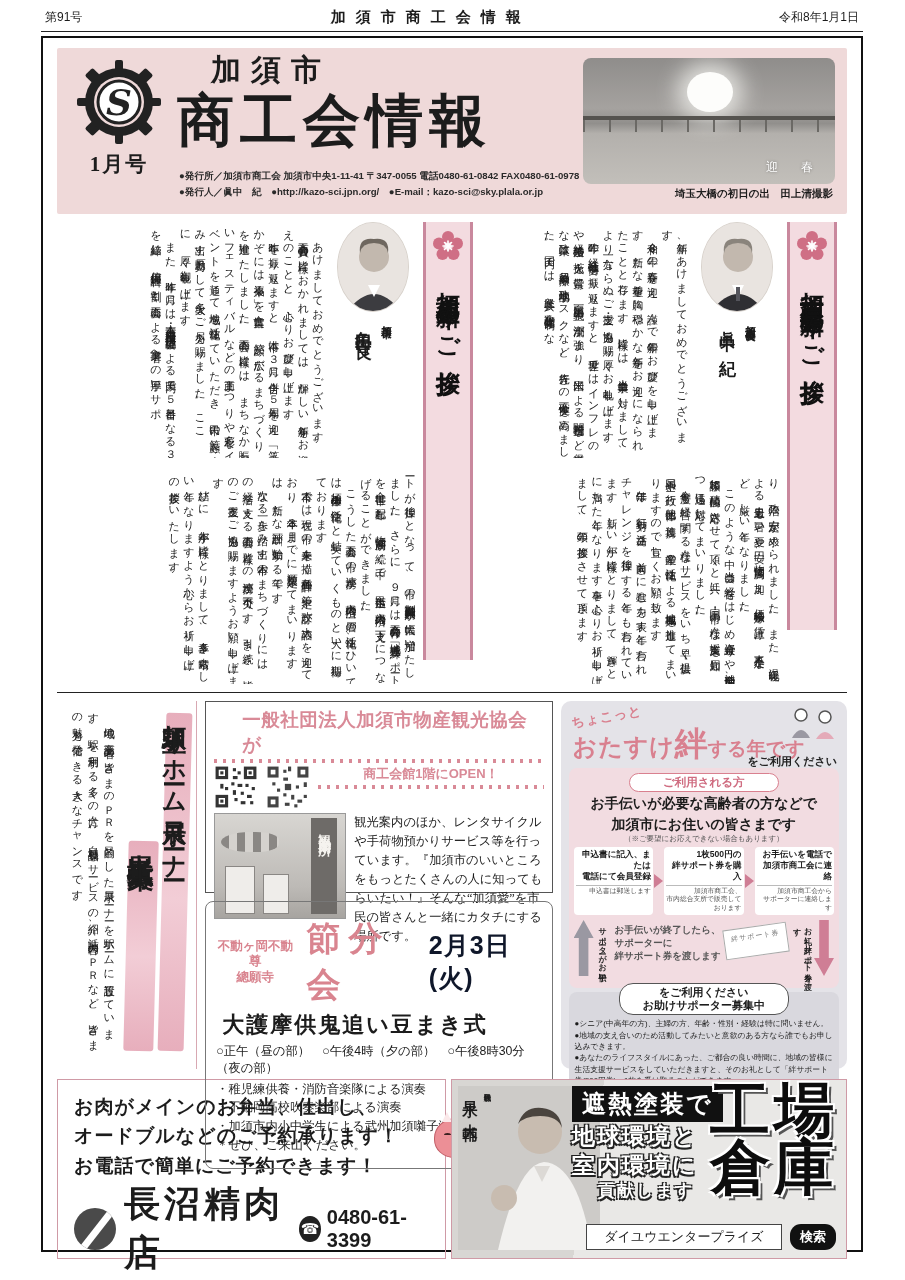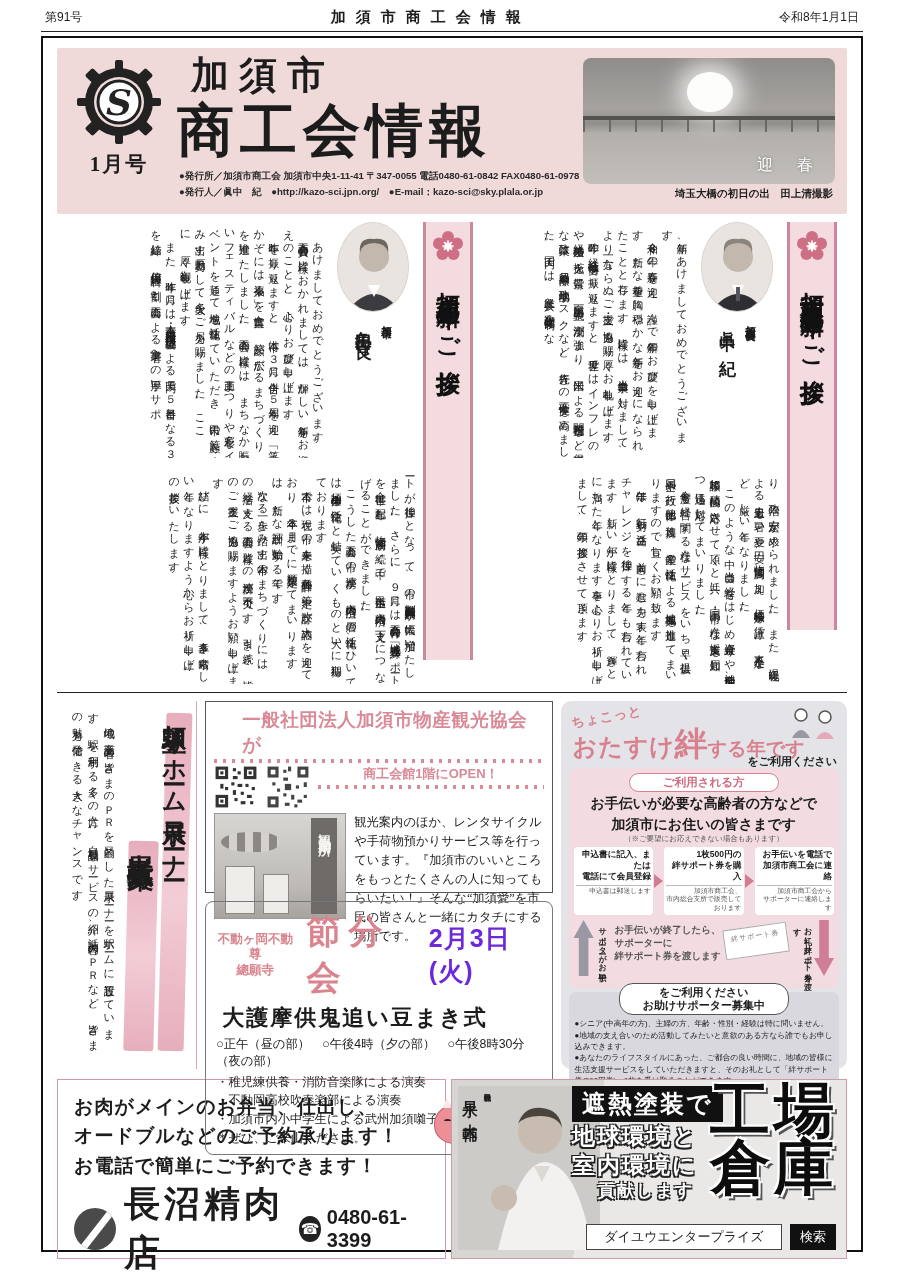--- a/index.html
+++ b/index.html
@@ -14,32 +14,32 @@
 
   
   .frame { position:absolute; left:41px; top:36px; width:822px; height:1216px;
     border:2px solid #111; padding:10px 14px; }
 
   
   .masthead { position:relative; height:166px; background:#efd9d9; border-radius:2px; padding:8px 12px; }
   .gear-wrap { position:absolute; left:14px; top:12px; width:96px; text-align:center; }
   .month { font-family:"Liberation Serif",serif; font-size:21px; font-weight:bold; margin-top:2px; letter-spacing:2px; }
   .mast-titles { position:absolute; left:120px; top:2px; font-family:"DejaVu Serif",serif; font-weight:bold; }
-  .t-small { font-size:38px; letter-spacing:10px; margin-left:14px; }
+  .t-small { font-size:30px; letter-spacing:10px; margin-left:34px; }
   .t-large { font-size:57px; letter-spacing:6px; line-height:1.02; }
   .pub-info { position:absolute; left:122px; top:120px; width:430px; font-size:9.6px; line-height:1.7; font-weight:bold; color:#2a2a2a; }
   .sun-photo { position:absolute; right:12px; top:10px; width:252px; height:126px; border-radius:8px; overflow:hidden;
     background:linear-gradient(#8f8d8b 0%,#a5a29f 40%,#918f8c 52%,#b3b0ac 60%,#c2bfba 100%); }
   .sun { position:absolute; left:104px; top:14px; width:46px; height:40px; border-radius:50%;
     background:#fdfdfb; box-shadow:0 0 22px 10px rgba(250,250,245,.75); }
   .bridge { position:absolute; left:0; top:58px; width:100%; height:4px; background:#55534f; }
   .bridge-posts { position:absolute; left:0; top:62px; width:100%; height:12px;
     background:repeating-linear-gradient(90deg,#6b6965 0 2px,transparent 2px 26px); }
   .geishun { position:absolute; right:12px; bottom:8px; color:#fff; font-family:"Liberation Serif",serif;
-    font-size:16px; letter-spacing:10px; text-shadow:0 0 3px rgba(0,0,0,.4); }
+    font-size:12px; letter-spacing:10px; text-shadow:0 0 3px rgba(0,0,0,.4); }
   .photo-caption { position:absolute; right:14px; top:139px; font-size:10.5px; font-weight:bold; }
 
   
   .articles { display:flex; gap:6px; height:462px; margin-top:8px; }
   .article { display:flex; flex-direction:column; justify-content:space-between; overflow:hidden; }
   .article.mayor { width:360px; } .article.president { width:302px; }
   .article-top { display:flex; justify-content:flex-end; height:236px; overflow:hidden; }
   .tier { writing-mode:vertical-rl; white-space:pre-line; font-family:"Liberation Serif","DejaVu Serif",serif;
     font-size:11px; line-height:1.34; letter-spacing:1px; overflow:hidden; }
   .body-top { height:100%; }
@@ -81,25 +81,25 @@
   .kanko-photo { width:132px; height:106px; flex:none; border:1px solid #999; position:relative; overflow:hidden;
     background:linear-gradient(#d8d6d2,#bdbab6 70%,#a7a4a0); }
   .koi { position:absolute; left:6px; top:18px; width:58px; height:20px; border-radius:50% 40% 40% 50%;
     background:repeating-linear-gradient(90deg,#8a8784 0 8px,#d5d2ce 8px 16px); }
   .rack { position:absolute; left:10px; bottom:4px; width:30px; height:48px; background:#efedea; border:1px solid #8a8784; }
   .rack2 { left:48px; width:26px; height:40px; }
   .kanko-sign { position:absolute; right:8px; top:4px; bottom:4px; width:26px; background:#6e6b68; color:#f5f3ef;
     writing-mode:vertical-rl; font-size:13px; font-weight:bold; display:flex; align-items:center; padding-top:6px; letter-spacing:2px; }
   .kanko-body { flex:1; margin-left:8px; font-size:12.3px; line-height:1.55; font-family:"Liberation Serif",serif; }
 
-  .setsubun-box { border:1.5px solid #777; border-radius:8px; padding:7px 10px; position:relative; flex:1; }
+  .setsubun-box { border:1.5px solid #777; border-radius:8px; padding:14px 10px; position:relative; flex:1; }
   .sets-top { display:flex; align-items:center; }
   .temple { color:#d9848f; font-weight:bold; font-size:12.5px; line-height:1.25; text-align:center; }
   .sets-title { color:#d9848f; font-family:"DejaVu Serif",serif; font-weight:bold; font-size:34px; letter-spacing:8px; margin:0 10px 0 12px; }
-  .sets-date { color:#6d28d9; font-weight:bold; font-size:25px; letter-spacing:1px; }
+  .sets-date { color:#0f172a; font-weight:bold; font-size:25px; letter-spacing:1px; }
   .sets-sub { font-size:22px; font-weight:bold; letter-spacing:2px; margin:2px 0 3px 6px; }
   .sets-times { font-size:12.3px; margin-bottom:3px; }
   .sets-item { font-size:12.3px; line-height:1.5; }
   .sets-note { font-size:12.3px; margin-top:2px; }
   .oni { position:absolute; right:74px; bottom:10px; width:44px; height:40px; border-radius:50% 50% 46% 46%;
     background:#ec8f96; border:1.5px solid #c25f68; }
   .oni::before,.oni::after { content:""; position:absolute; top:-7px; width:0; height:0;
     border-left:5px solid transparent; border-right:5px solid transparent; border-bottom:10px solid #fbe9ea; }
   .oni::before { left:7px; } .oni::after { right:7px; }
   .oni .eye { position:absolute; top:14px; width:7px; height:4px; border-top:2.5px solid #3a2020; border-radius:50%; }
@@ -172,22 +172,22 @@
   .catch1 { display:inline-block; background:#111; color:#fff; font-size:24px; font-weight:bold; padding:2px 10px; letter-spacing:2px; }
   .catch-out { font-size:23px; font-weight:bold; color:#fff; letter-spacing:2px; line-height:1.25;
     text-shadow:-1.5px -1.5px 0 #222,1.5px -1.5px 0 #222,-1.5px 1.5px 0 #222,1.5px 1.5px 0 #222; }
   .catch4 { font-size:17px; margin-left:26px; }
   .bigkoji { position:absolute; right:0; top:-4px; width:128px; text-align:center; font-weight:bold;
     font-size:60px; line-height:.95; letter-spacing:4px; color:#0d0d0d;
     text-shadow:2px 2px 0 #fff,-2px 2px 0 #fff,2px -2px 0 #fff,-2px -2px 0 #fff,4px 4px 0 #555; }
   .search-row { position:absolute; right:2px; bottom:2px; display:flex; }
   .search-box { width:196px; height:26px; background:#fff; border:1.5px solid #444; display:flex; align-items:center;
     justify-content:center; font-size:13px; }
-  .search-btn { height:26px; background:#111; color:#fff; font-size:13px; font-weight:normal; display:flex;
-    align-items:center; padding:0 10px; margin-left:8px; }
+  .search-btn { height:26px; background:#111; color:#fff; font-size:13px; font-weight:bold; display:flex;
+    align-items:center; padding:0 10px; margin-left:8px;border-radius:11px; }
 
   .man-photo { position:absolute; inset:0; }
 </style>
 </head>
 <body>
 
 <div class="page">
 
   <div class="topbar">
     <span>第91号</span>

